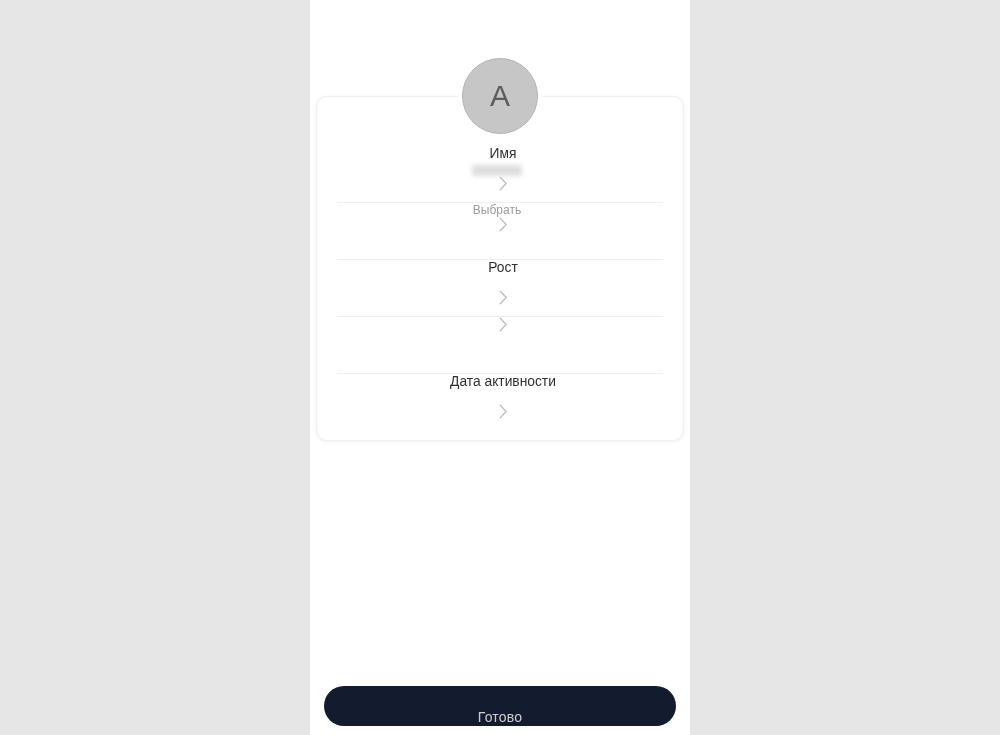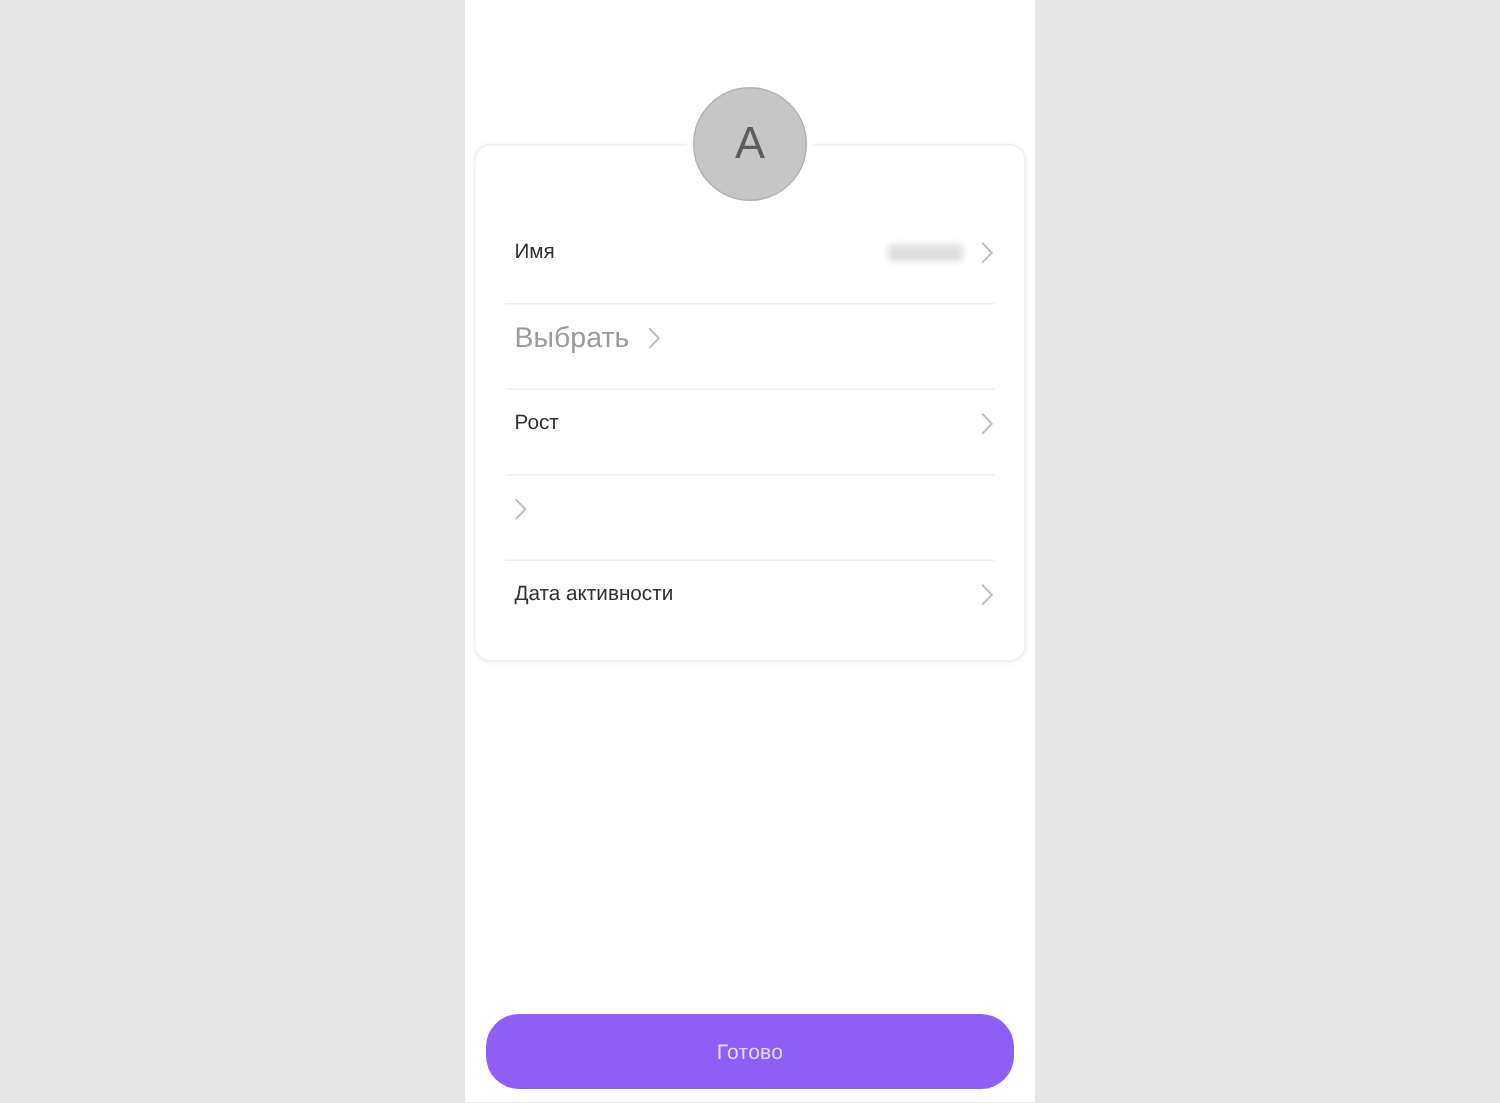--- a/index.html
+++ b/index.html
@@ -94,29 +94,30 @@
   }
   .row {
     position: relative;
     height: 57px;
     display: flex;
     align-items: center;
     padding: 0 20px 12px 26px;
     box-sizing: border-box;
     cursor: pointer;
     background: transparent;
+    flex-direction: column;
   }
   .row-label {
     font-size: 13.8px;
     color: #303030;
     flex: 1 1 auto;
     line-height: 1.2;
   }
   .row-value {
-    font-size: 19px;
+    font-size: 12px;
     color: #9b9b9b;
     margin-right: 12px;
     white-space: nowrap;
   }
   .row-value.redacted {
     display: inline-block;
     width: 50px;
     height: 11px;
     background: #dcdcdc;
     border-radius: 2px;
@@ -146,31 +147,31 @@
   .footer {
     position: absolute;
     left: 0;
     right: 0;
     bottom: 9px;
     padding: 0 14px;
     box-sizing: border-box;
   }
   .primary-btn {
     width: 100%;
-    height: 50px;
+    height: 40px;
     border: none;
     border-radius: 22px;
-    background: #8b5cf6;
+    background: #0f172a;
     color: #ffffff;
     font-size: 14px;
     font-family: inherit;
     letter-spacing: 0.2px;
     cursor: default;
     display: flex;
-    align-items: center;
+    align-items: flex-end;
     justify-content: center;
     opacity: 0.98;
   }
   .primary-btn-label {
     color: rgba(255,255,255,0.78);
   }
 </style>
 </head>
 <body>
 

